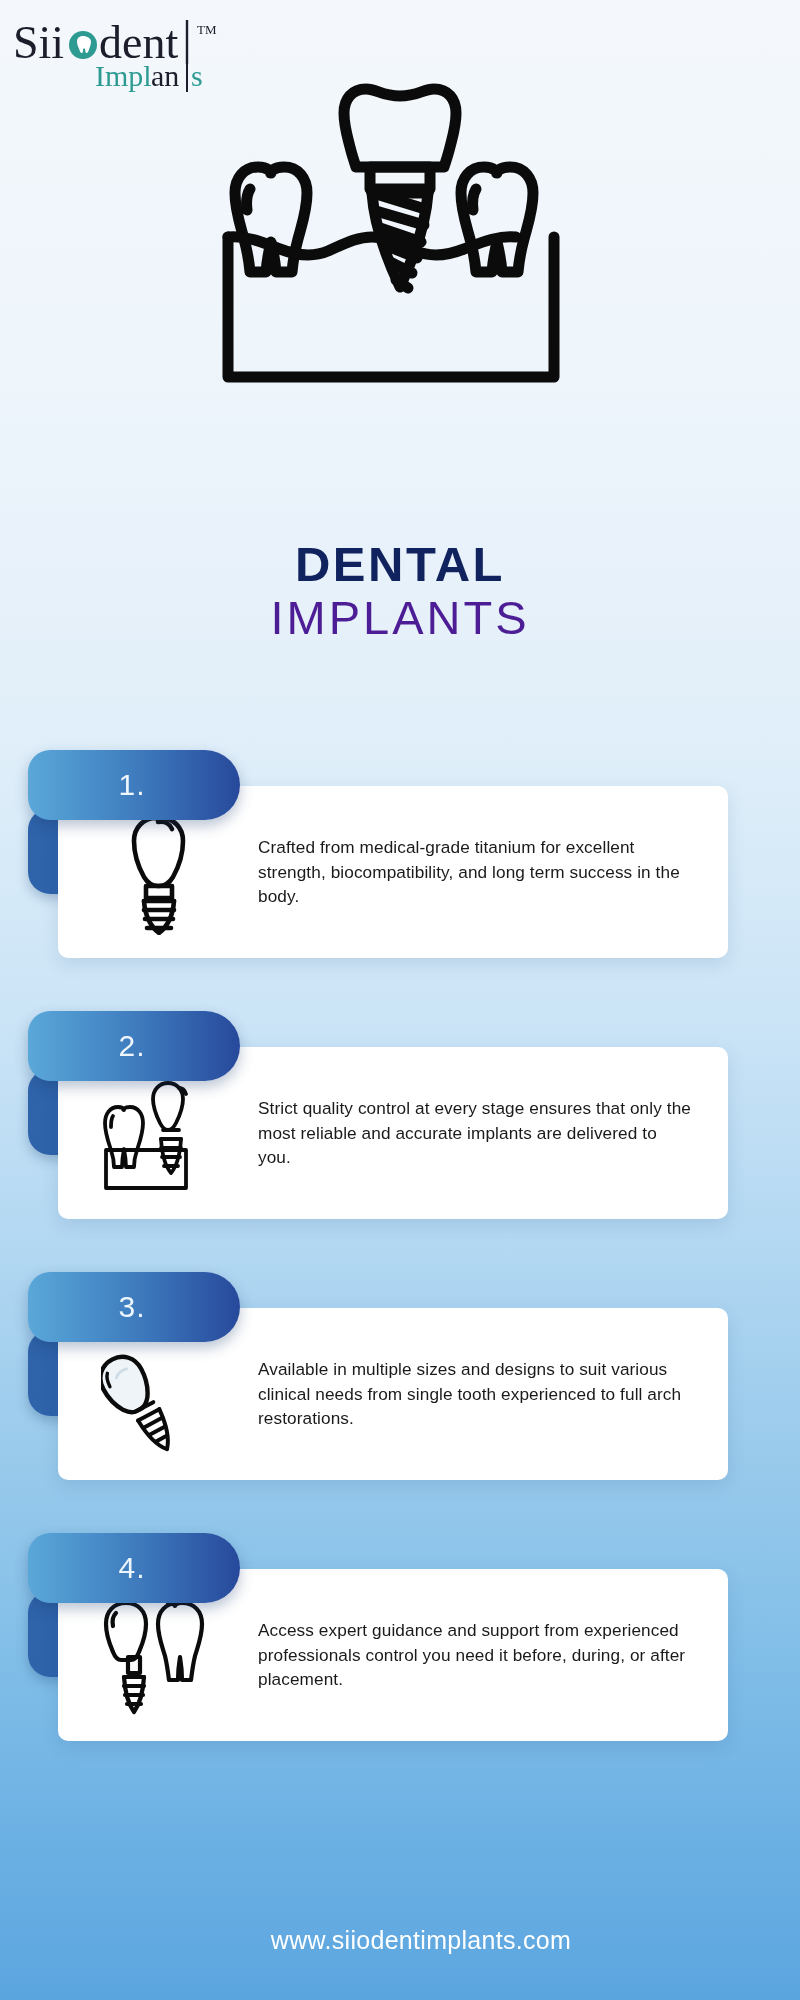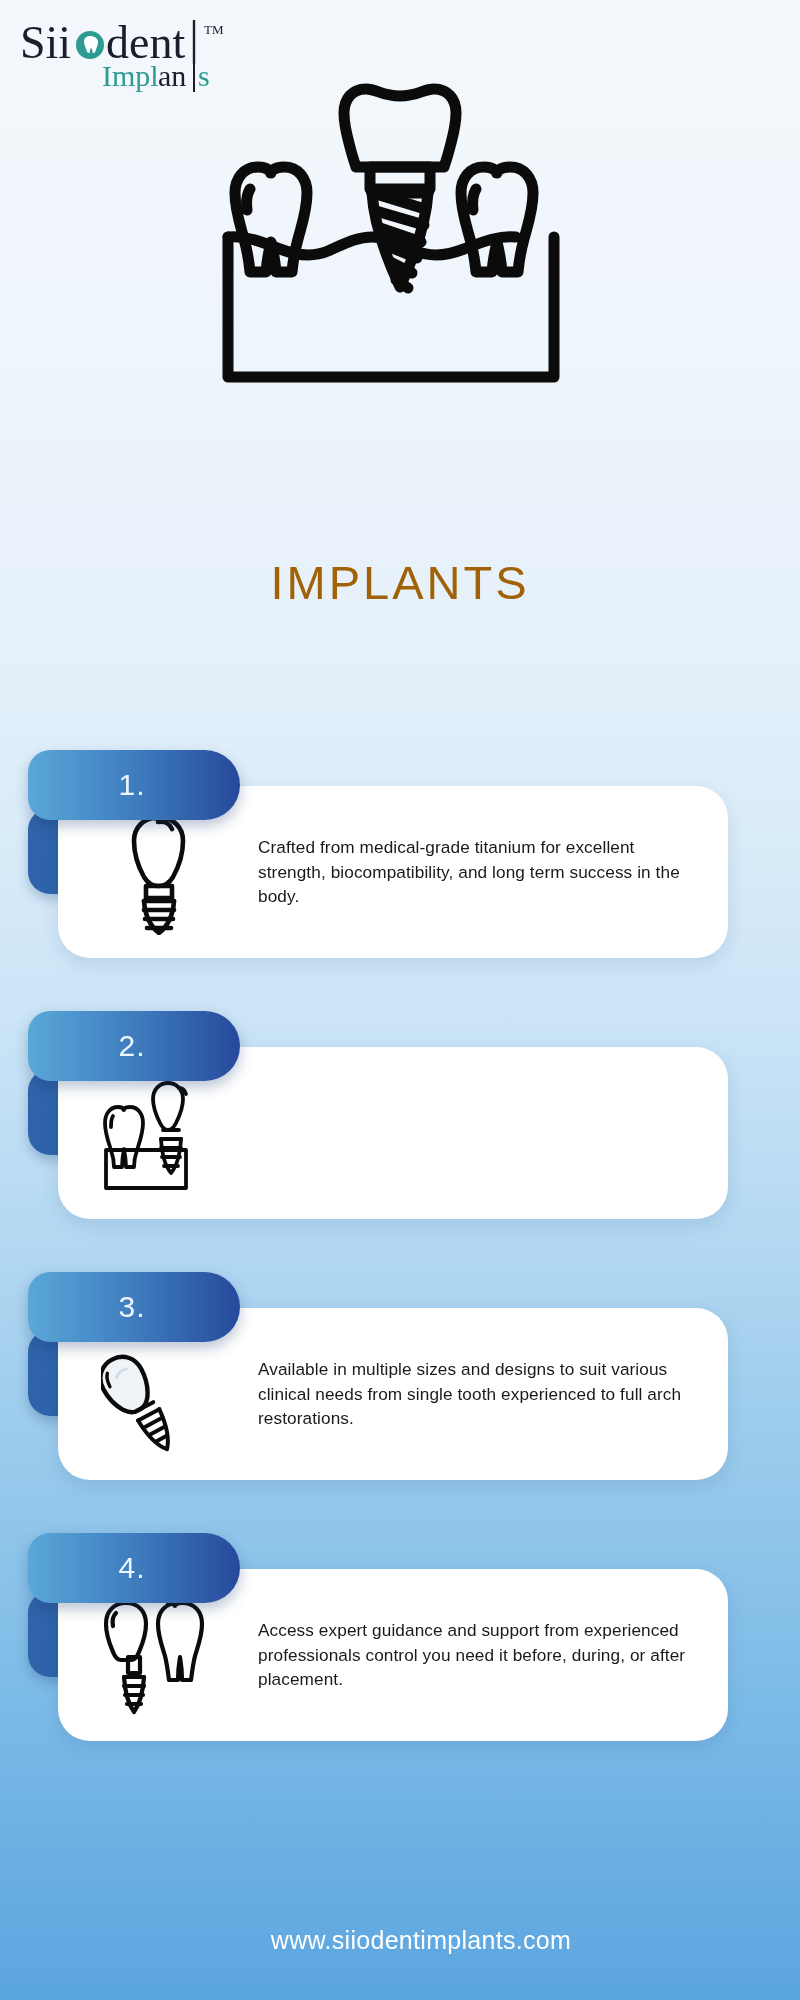--- a/index.html
+++ b/index.html
@@ -16,47 +16,47 @@
         #9bcbec 72%,
         #83bfe8 82%,
         #6eb2e4 91%,
         #5ba5df 100%);
     width:800px; height:2000px;
     position:relative;
     overflow:hidden;
   }
 
   
-  .logo { position:absolute; left:18px; top:14px; width:230px; height:80px; }
+  .logo { position:absolute; left:11px; top:14px; width:230px; height:80px; }
   .logo svg { display:block; }
 
   
   .hero { position:absolute; left:0; top:52px; width:800px; height:350px; display:flex; justify-content:center; }
   .hero svg { display:block; }
 
   
   .title-wrap { position:absolute; left:0; top:540px; width:800px; text-align:center; }
   .title-1 {
     font-size:49px; font-weight:bold; letter-spacing:2.5px;
     color:#11235e; line-height:1.0; display:block;
   }
   .title-2 {
     font-size:47px; font-weight:300; letter-spacing:3px;
-    color:#a16207; line-height:1.25; display:block; margin-top:14px;
+    color:#4c1d95; line-height:1.25; display:block; margin-top:0;
   }
 
   
   .cards { position:absolute; left:0; top:748px; width:800px; }
   .card { position:relative; height:225px; margin-bottom:36px; }
 
   .card-body {
     position:absolute; left:58px; top:38px;
     width:670px; height:172px;
     background:#ffffff;
-    border-radius:32px;
+    border-radius:10px;
     box-shadow:0 6px 18px rgba(30,70,120,.13);
     display:flex; align-items:center;
   }
   .card-icon {
     width:200px; min-width:200px; height:150px;
     display:flex; align-items:center; justify-content:center;
   }
   .card-icon svg { display:block; }
   .card-text {
     font-size:17.2px; line-height:1.45; color:#1a1a1a;
@@ -134,20 +134,21 @@
       <path d="M264 115c-14 0-23 11-23 26 0 17 5 31 9 46 3 11 5 22 6 33h16c1-11 3-22 5-30 2 8 4 19 5 30h16c1-11 3-22 6-33 4-15 9-29 9-46 0-15-9-26-23-26-11 0-15 6-13 6 0 0-2-6-13-6z"></path>
       <path d="M256 137c-3 5-4 13-3 21"></path>
 
       <path d="M8 185v140h326V185"></path>
       <path d="M8 185c18-2 36 6 52 12 18 7 34 8 48 2 14-6 28-14 44-14s30 8 44 14c14 6 30 5 48-2 16-6 34-14 52-12"></path>
     </g>
   </svg>
 </div>
 
 <div class="title-wrap">
+  <span class="title-1">DENTAL</span>
   <span class="title-2">IMPLANTS</span>
 </div>
 
 <div class="cards">
 
   <div class="card">
     <div class="badge-tab"></div>
     <div class="card-body">
       <div class="card-icon">
         <svg width="105" height="125" viewBox="0 0 105 125">
@@ -187,20 +188,21 @@
             <path d="M65 68h20"></path>
             <path d="M65 77h20"></path>
             <path d="M66 86h18"></path>
             <path d="M68 95h14"></path>
             <path d="M65 68c1 16 4 27 10 34 6-7 9-18 10-34"></path>
 
             <rect x="10" y="79" width="80" height="38"></rect>
           </g>
         </svg>
       </div>
+      <div class="card-text">Strict quality control at every stage ensures that only the most reliable and accurate implants are delivered to you.</div>
     </div>
     <div class="badge">
       <span class="badge-num">2.</span>
     </div>
   </div>
 
   <div class="card">
     <div class="badge-tab"></div>
     <div class="card-body">
       <div class="card-icon">

